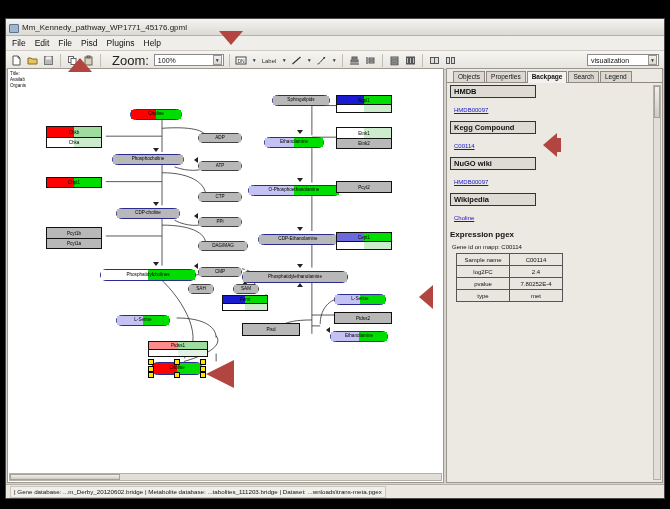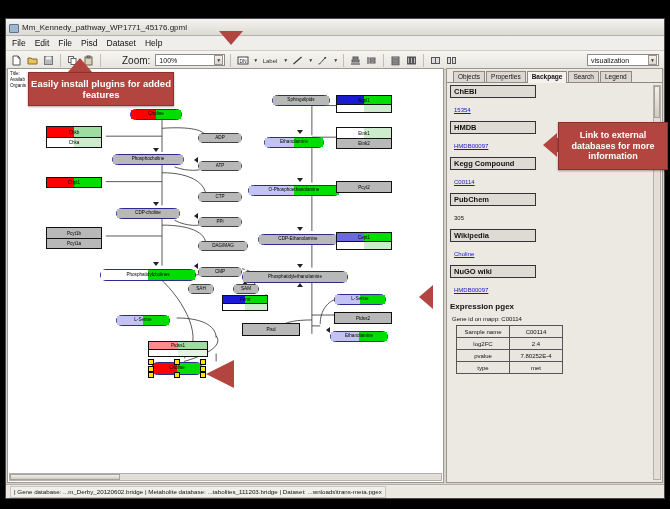--- a/index.html
+++ b/index.html
@@ -22,21 +22,21 @@
            display:flex;align-items:center;padding-left:6px;font-size:8.5px;color:#111;}
   .menubar span{margin-right:9px;cursor:default;}
 
   .toolbar{height:18px;background:linear-gradient(#f6f5f2,#e6e4de);
            border-bottom:1px solid #bdb9b1;display:flex;align-items:center;
            padding-left:4px;font-size:7.5px;color:#222;gap:3px;}
   .tbtn{width:13px;height:13px;display:flex;align-items:center;justify-content:center;
         font-size:8px;line-height:1;color:#444;}
   .tbtn svg{display:block;}
   .sep{width:1px;height:13px;background:#c2beb6;margin:0 2px;}
-  .zlabel{margin-left:16px;margin-right:2px;font-size:10px;}
+  .zlabel{margin-left:6px;margin-right:2px;font-size:13px;}
   .combo{height:12px;background:#fff;border:1px solid #8a8a8a;display:flex;align-items:center;
          padding:0 1px 0 3px;font-size:7px;color:#111;box-sizing:border-box;}
   .combo .cv{flex:1;white-space:nowrap;overflow:hidden;}
   .combo .carr{width:9px;height:10px;background:linear-gradient(#f2f1ee,#d8d5cd);
         border:1px solid #9a968e;display:flex;align-items:center;justify-content:center;
         font-size:5px;color:#333;box-sizing:border-box;}
   .zoomcombo{width:70px;}
   .mini-arrow{font-size:5px;color:#333;margin-left:1px;}
 
   
@@ -141,21 +141,21 @@
     <div class="titlebar">
       <span class="tb-ico"></span>
       <span class="tb-title">Mm_Kennedy_pathway_WP1771_45176.gpml</span>
     </div>
 
     <div class="menubar">
       <span>File</span>
       <span>Edit</span>
       <span>File</span>
       <span>Pisd</span>
-      <span>Dataset</span>
+      <span>Plugins</span>
       <span>Help</span>
     </div>
 
     <div class="toolbar">
       <div class="tbtn">
         <svg width="11" height="11" viewBox="0 0 11 11">
             <path d="M2 1h5l2 2v7H2z" fill="#fff" stroke="#555"></path>
             <path d="M7 1v2h2" fill="none" stroke="#555"></path>
           </svg>
       </div>
@@ -582,42 +582,34 @@
             <div class="tab">Objects</div>
             <div class="tab">Properties</div>
             <div class="tab active">Backpage</div>
             <div class="tab">Search</div>
             <div class="tab">Legend</div>
           </div>
 
         <div class="panel-scrollzone">
           <div id="dbblocks">
               <div class="dbblock">
-                <div class="dbhead">ChEBI</div>
-                <div><span class="dblink">15354</span></div>
-              </div>
-              <div class="dbblock">
                 <div class="dbhead">HMDB</div>
                 <div><span class="dblink">HMDB00097</span></div>
               </div>
               <div class="dbblock">
                 <div class="dbhead">Kegg Compound</div>
                 <div><span class="dblink">C00114</span></div>
               </div>
               <div class="dbblock">
-                <div class="dbhead">PubChem</div>
-                <div><span class="dbplain">305</span></div>
+                <div class="dbhead">NuGO wiki</div>
+                <div><span class="dblink">HMDB00097</span></div>
               </div>
               <div class="dbblock">
                 <div class="dbhead">Wikipedia</div>
                 <div><span class="dblink">Choline</span></div>
-              </div>
-              <div class="dbblock">
-                <div class="dbhead">NuGO wiki</div>
-                <div><span class="dblink">HMDB00097</span></div>
               </div>
             </div>
 
           <div class="exph">Expression pgex</div>
           <div class="geneid">Gene id on mapp: C00114</div>
           <table class="exptbl">
             <tbody id="exprows">
                 <tr>
                   <td>Sample name</td>
                   <td>C00114</td>
@@ -644,23 +636,21 @@
       </div>
     </div>
 
     <div class="statusbar">
       <div class="cell">| Gene database: ...m_Derby_20120602.bridge | Metabolite database: ...tabolites_111203.bridge | Dataset:  ...wnloads\trans-meta.pgex</div>
     </div>
   </div>
 
   <div class="ptr ptr-d" style="left:219px;top:31px"></div>
 
-  <div class="callout" style="left:28px;top:72px;width:144px;height:32px;font-size:9.5px;">Easily install plugins for added features</div>
   <div class="ptr ptr-u" style="left:68px;top:58px"></div>
 
-  <div class="callout" style="left:558px;top:122px;width:108px;height:46px;font-size:9px;">Link  to external databases  for more information</div>
   <div class="ptr ptr-l" style="left:543px;top:133px"></div>
   <div class="ptr-bar" style="left:551px;top:138px;width:10px;height:14px"></div>
   <div class="ptr ptr-l" style="left:419px;top:285px"></div>
 
   <div class="ptr ptr-l" style="left:206px;top:360px;border-top-width:14px;border-bottom-width:14px;border-right-width:28px"></div>
 
 </div>
 
 </body></html>

